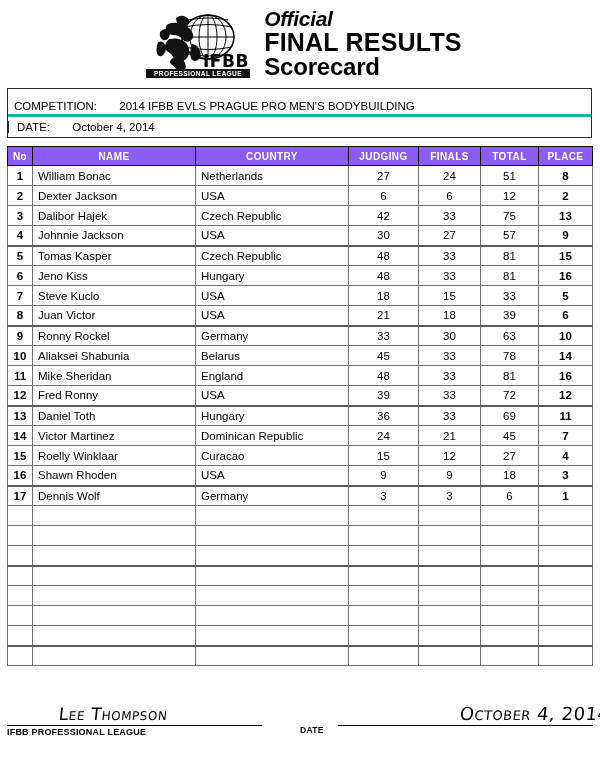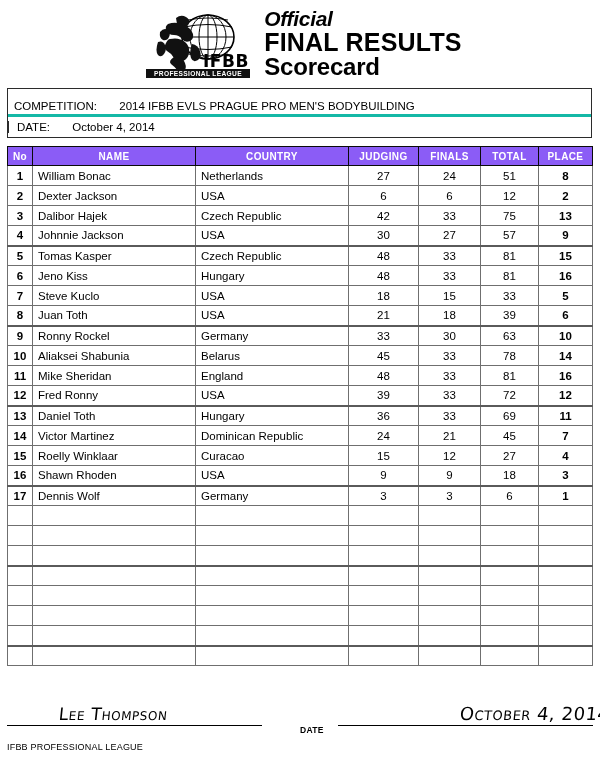--- a/index.html
+++ b/index.html
@@ -164,23 +164,23 @@
     font-weight: 500;
     letter-spacing: 0.5px;
     font-variant: small-caps;
     transform: skewX(-6deg);
     white-space: nowrap;
   }
   .sig-script.name { left: 52px; }
   .sig-script.date { left: 122px; font-size: 18px; }
   .sig-caption {
     font-size: 9px;
-    font-weight: normal;
+    font-weight: bold;
     letter-spacing: 0.2px;
-    margin-top: 16px;
+    margin-top: 1px;
   }
   .date-label-wrap {
     position: absolute;
     left: 300px;
     top: 25px;
     font-size: 8.5px;
     font-weight: bold;
     letter-spacing: 0.3px;
   }
   .sig-group.right .sig-line { margin-left: 38px; width: 255px; }
@@ -327,21 +327,21 @@
           <td class="c-no">7</td>
           <td class="c-name">Steve Kuclo</td>
           <td class="c-ctry">USA</td>
           <td class="c-num">18</td>
           <td class="c-num">15</td>
           <td class="c-num">33</td>
           <td class="c-place">5</td>
         </tr>
         <tr>
           <td class="c-no">8</td>
-          <td class="c-name">Juan Toth</td>
+          <td class="c-name">Juan Victor</td>
           <td class="c-ctry">USA</td>
           <td class="c-num">21</td>
           <td class="c-num">18</td>
           <td class="c-num">39</td>
           <td class="c-place">6</td>
         </tr>
         <tr class="thick-top">
           <td class="c-no">9</td>
           <td class="c-name">Ronny Rockel</td>
           <td class="c-ctry">Germany</td>

